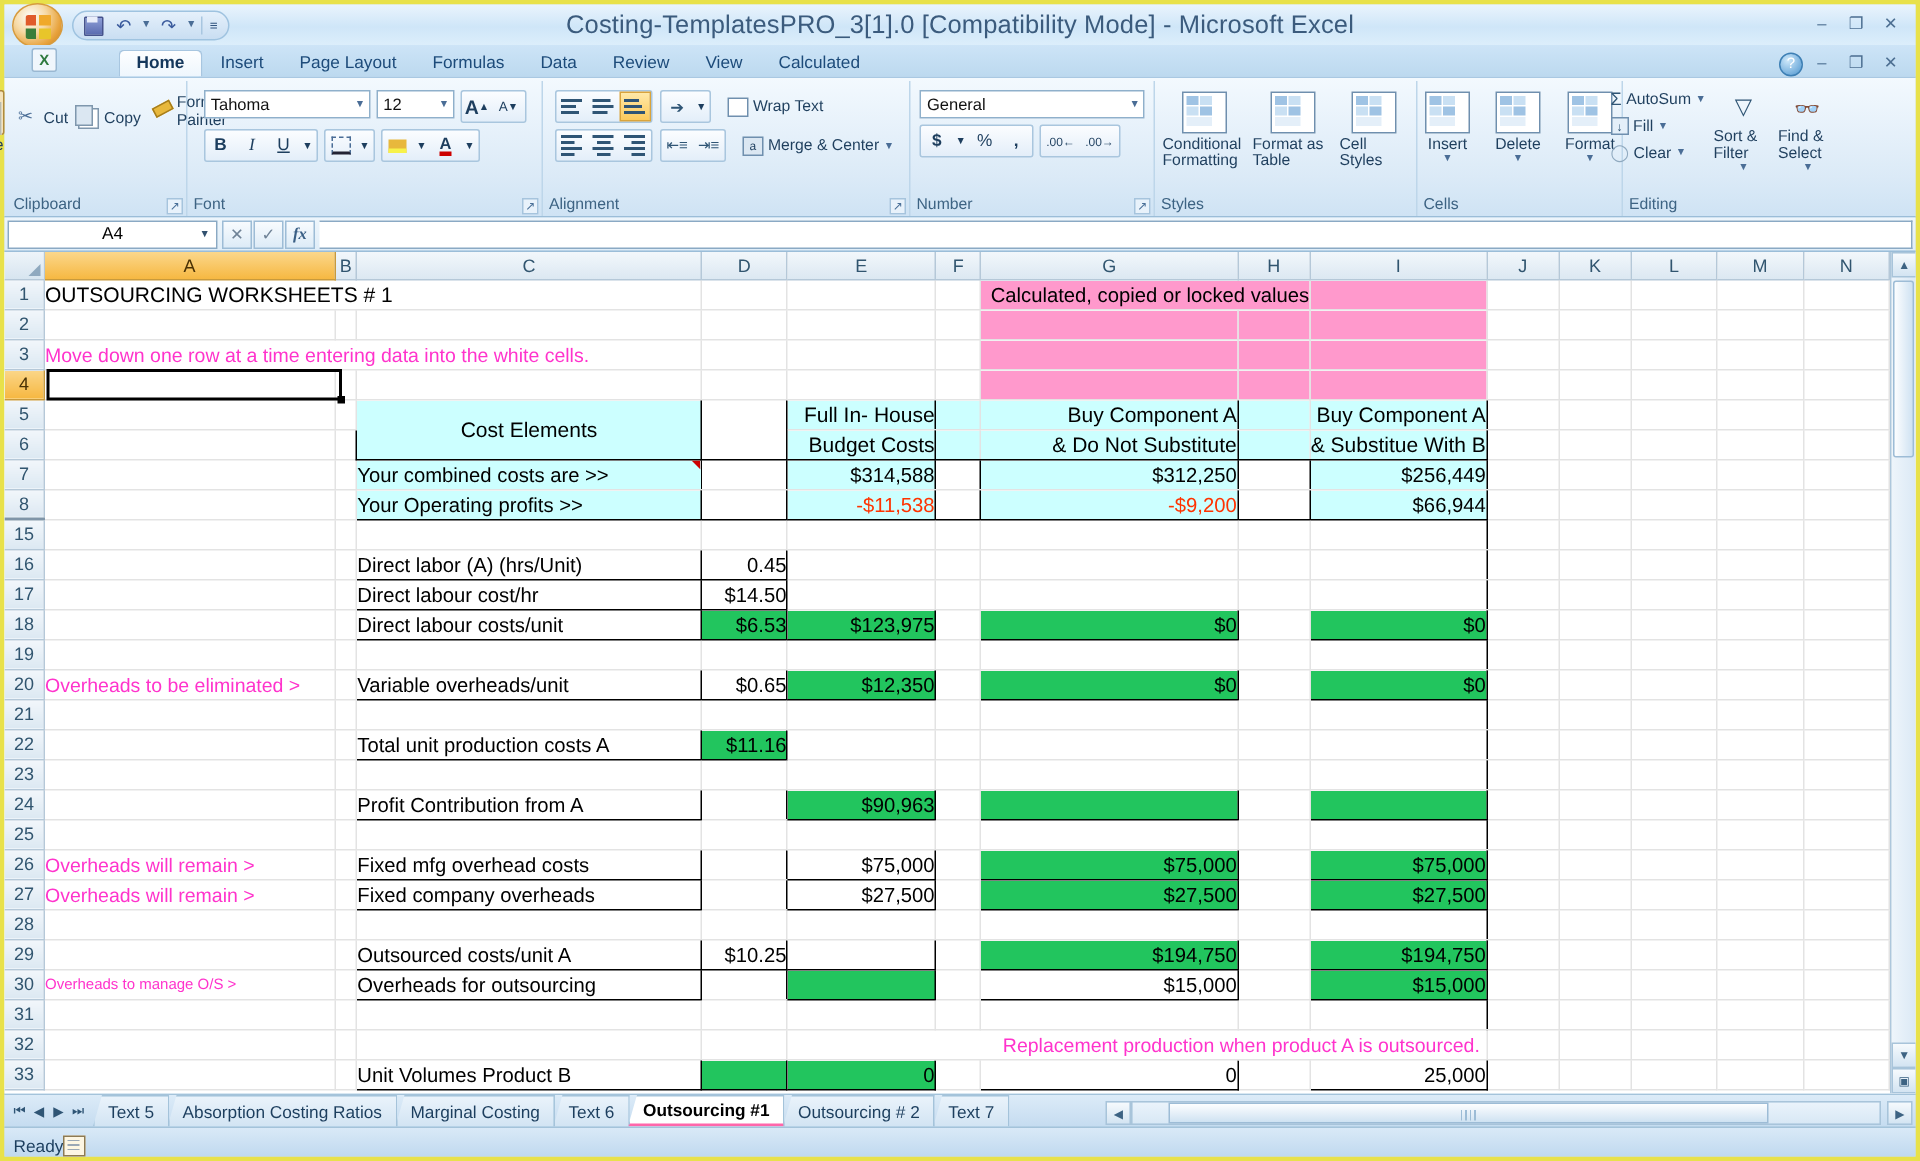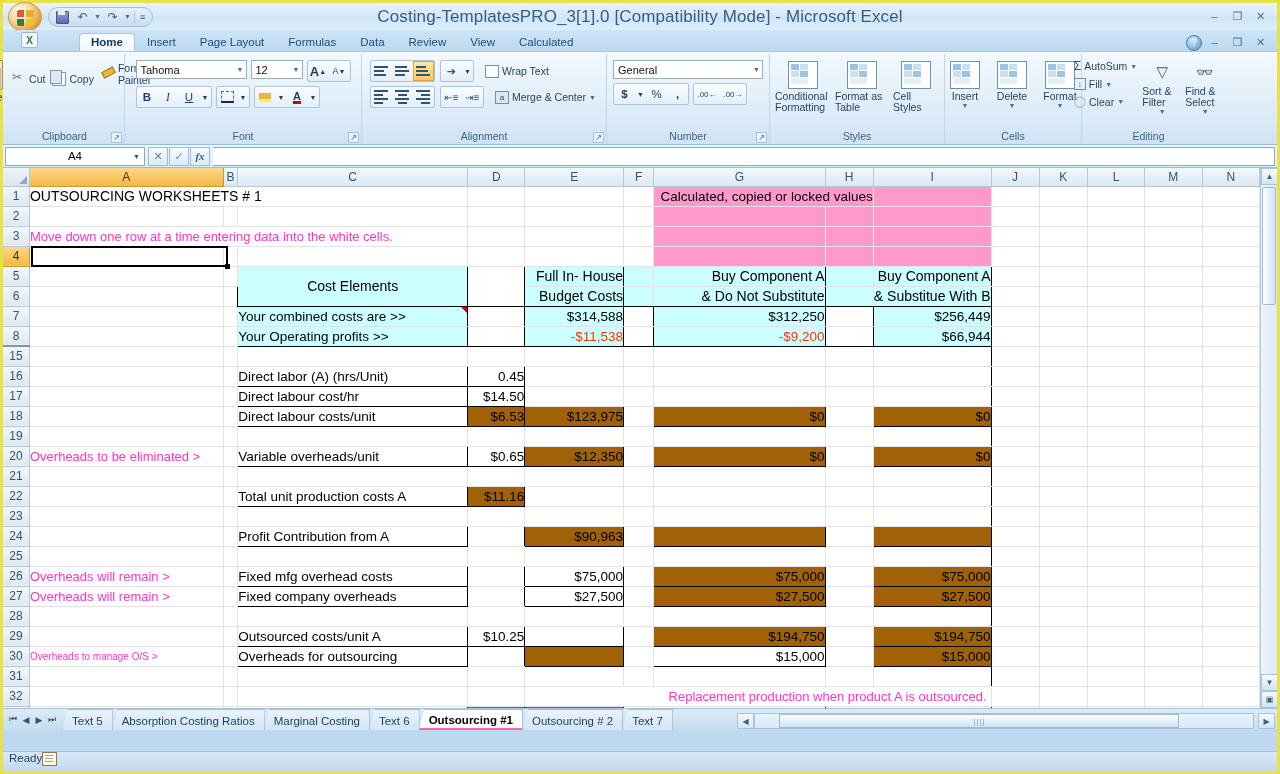--- a/index.html
+++ b/index.html
@@ -91,21 +91,21 @@
     padding:2px 0 0 2px;
   }
   .rgroup {
     position:relative; height:90px; padding:2px 4px 0;
     display:flex; flex-direction:column; align-items:center;
     border-right:1px solid #bdd6ea;
   }
   .rgroup-body{ display:flex; flex:1; align-items:flex-start; padding-top:2px;}
   .rgroup-title{
     font-size:10.5px; color:#3d6383; height:15px; line-height:15px; width:100%;
-    text-align:center; position:relative;
+    position:relative;
   }
   .dlg-launch{
     position:absolute; right:2px; bottom:1px; width:11px; height:11px;
     border:1px solid #a6c4dd; background:#e8f2fb; font-size:8px; color:#4a7098;
     line-height:9px; text-align:center; cursor:pointer;
   }
   .big-btn{ display:flex; flex-direction:column; align-items:center; width:50px; cursor:pointer; padding-top:2px;}
   .big-lbl{ font-size:10.5px; color:#1f3f5e; text-align:left; line-height:11px; margin-top:2px;}
   .sm-row{ display:flex; align-items:center; gap:3px; font-size:10.5px; color:#1f3f5e; cursor:pointer; padding:1px 2px;}
   
@@ -165,21 +165,21 @@
            border-top:none;border-left:none; position:relative; cursor:pointer;}
   .corner::after{ content:""; position:absolute; right:2px; bottom:2px;
            border-left:8px solid transparent; border-bottom:8px solid #8fa9bf;}
   .rhead{ width:28px; background:linear-gradient(#f2f7fb,#dce8f2); border:1px solid #b5c8d8;
           border-left:none; text-align:center; font-size:12px; color:#31556f; cursor:pointer;}
   .rhead.sel{ background:linear-gradient(#fbd78b,#f6b842); color:#4a3205; border-color:#c89a3c;}
   .cell{ border-right:1px solid #e3e3e3; border-bottom:1px solid #e3e3e3; height:20px;
          padding:0 3px; vertical-align:middle;}
   .r{ text-align:right; } .c{ text-align:center; } .l{ text-align:left; }
   .cyan{ background:#ccffff; }
-  .pink{ background:#a16207; }
+  .pink{ background:#22c55e; }
   .pinkbox{ background:#ff99cc; }
   .bx{ border:1px solid #000 !important; }
   .bx-l{border-left:1px solid #000 !important;}
   .bx-r{border-right:1px solid #000 !important;}
   .bx-t{border-top:1px solid #000 !important;}
   .bx-b{border-bottom:1px solid #000 !important;}
   .magenta{ color:#ff33cc; font-size:13px;}
   .red{ color:#ff3300; }
   .nowrapbig{ font-size:14px; }
   
@@ -208,23 +208,23 @@
          clip-path:polygon(6px 0,100% 0,100% 100%,0 100%);}
   .stab.active{ background:#fff; color:#000; font-weight:bold; border-bottom:2px solid #ff66aa;}
   #tabbar-right{ margin-left:auto; display:flex; align-items:center; }
   #hscroll{ width:500px; height:16px; margin:2px 4px 0 0; position:relative;
             background:linear-gradient(#eaf3fb,#d8e8f5); border:1px solid #a8c4da;}
   #hthumb{ position:absolute; left:24px; top:0; bottom:0; width:400px;
            background:linear-gradient(#fdfeff,#cfe2f2); border:1px solid #9dbcd6;}
   #hthumb::after{content:"";position:absolute;left:50%;top:4px;width:10px;height:7px;transform:translateX(-50%);
     background:repeating-linear-gradient(90deg,#9dbcd6 0 1px,transparent 1px 3px);}
   
-  #status{ height:20px; flex:0 0 20px; display:flex; align-items:flex-start;
+  #status{ height:20px; flex:0 0 20px; display:flex; align-items:flex-end;
            background:linear-gradient(#d9e9f7,#c0d9ef); border-top:1px solid #a4c3da;
-           font-size:11.5px; color:#1c3e5e; padding-left:6px; margin-top:21px;}
+           font-size:11.5px; color:#1c3e5e; padding-left:6px; }
   #rec-ico{ width:15px;height:14px;border:1px solid #8d7a53;background:#fdf6e3;position:relative;}
   #rec-ico::after{content:"";position:absolute;left:2px;top:2px;width:8px;height:8px;
     background:repeating-linear-gradient(#9aa7b5 0 1px,transparent 1px 3px);}
 </style>
 </head>
 <body>
 
 <div id="app">
 
   <div id="titlebar">

